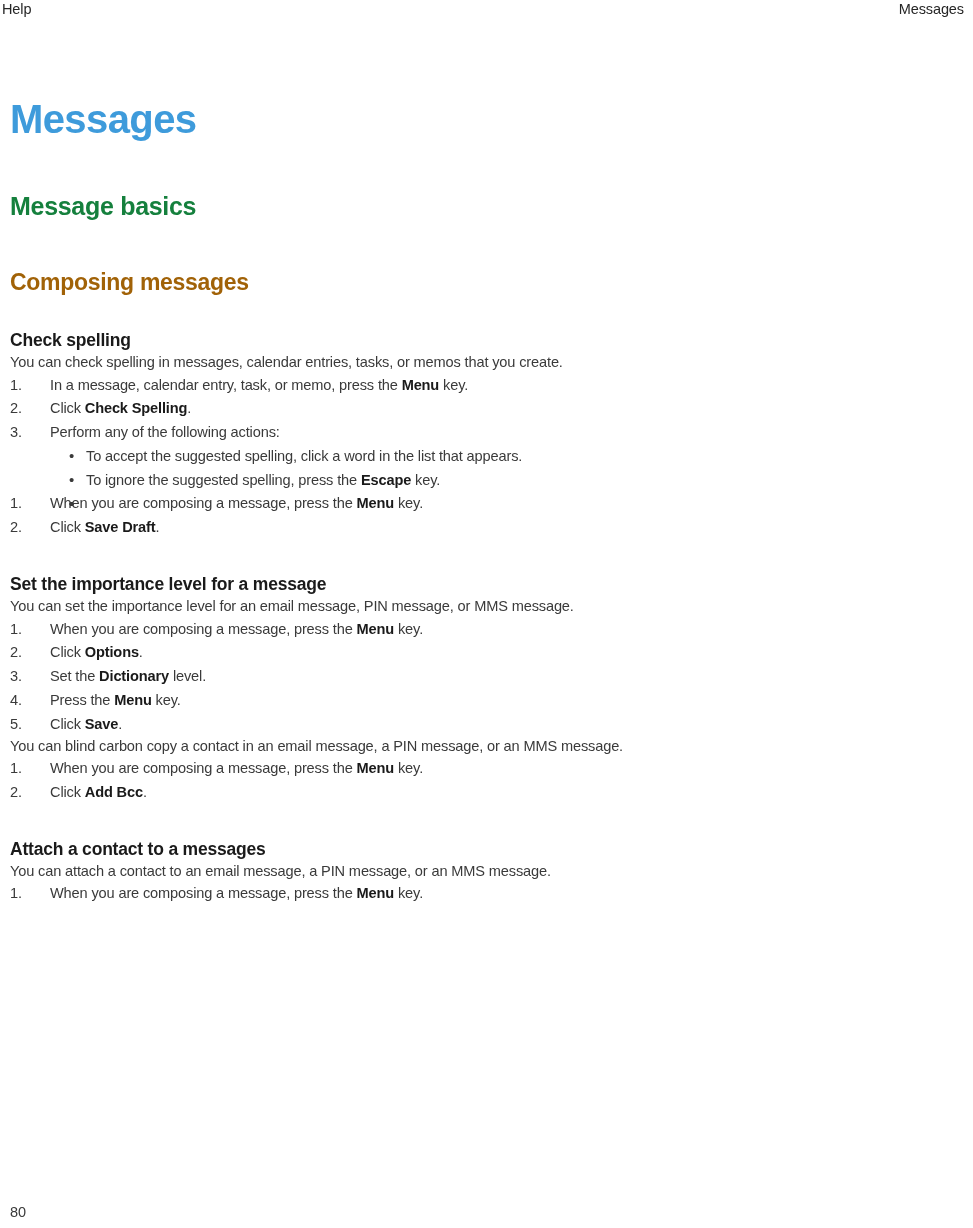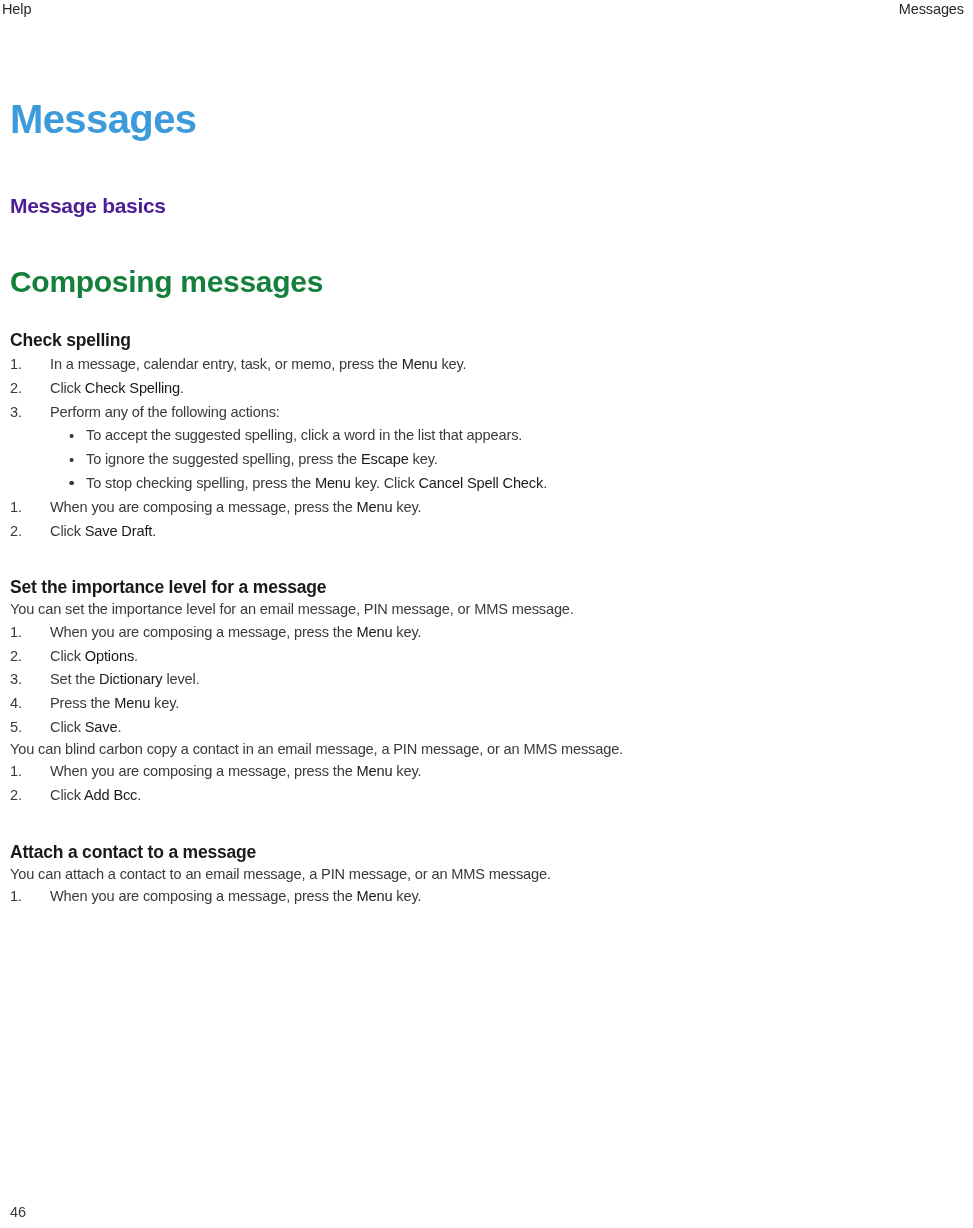--- a/index.html
+++ b/index.html
@@ -56,33 +56,33 @@
     margin: 0;
     font-size: 40px;
     line-height: 46px;
     font-weight: bold;
     color: #3e9bdb;
     letter-spacing: -0.6px;
   }
 
   h2.doc-subtitle {
     margin: 49px 0 16px 0;
-    font-size: 21px;
+    font-size: 25px;
     line-height: 30px;
     font-weight: bold;
-    color: #4c1d95;
+    color: #15803d;
     letter-spacing: -0.3px;
   }
 
   h3.section-title {
     margin: 48px 0 0 0;
-    font-size: 30px;
+    font-size: 23px;
     line-height: 26px;
     font-weight: bold;
-    color: #15803d;
+    color: #a16207;
     letter-spacing: -0.3px;
   }
 
   h4.topic-title {
     margin: 33px 0 2px 0;
     font-size: 17.5px;
     line-height: 22px;
     font-weight: bold;
     color: #1a1a1a;
     letter-spacing: -0.2px;
@@ -136,21 +136,21 @@
   }
   ul.substeps > li.substep > .bullet {
     position: absolute;
     left: 1px;
     top: -0.5px;
     font-size: 15px;
     line-height: 23.8px;
     color: #3a3a3a;
   }
 
-  b, .ui-term { font-weight: normal; color: #1a1a1a; }
+  b, .ui-term { font-weight: bold; color: #1a1a1a; }
 
   
   .page-footer {
     position: absolute;
     left: 10px;
     bottom: 8px;
     font-size: 14.5px;
     color: #3a3a3a;
   }
 </style>
@@ -162,29 +162,30 @@
   <span class="hdr-right">Messages</span>
 </div>
 
 <div class="content">
   <h1 class="doc-title">Messages</h1>
   <h2 class="doc-subtitle">Message basics</h2>
   <h3 class="section-title">Composing messages</h3>
   <div id="topics-host">
       <section>
         <h4 class="topic-title first">Check spelling</h4>
+        <p class="intro">You can check spelling in messages, calendar entries, tasks, or memos that you create.</p>
         <ol class="steps">
           <li class="step"><span class="num">1.</span><span><span>In a message, calendar entry, task, or memo, press the </span><span class="ui-term">Menu</span><span> key.</span></span></li>
           <li class="step"><span class="num">2.</span><span><span>Click </span><span class="ui-term">Check Spelling</span><span>.</span></span></li>
           <li class="step"><span class="num">3.</span><span><span>Perform any of the following actions:</span></span><ul class="substeps">
               <li class="substep"><span class="bullet">•</span><span><span>To accept the suggested spelling, click a word in the list that appears.</span></span></li>
               <li class="substep"><span class="bullet">•</span><span><span>To ignore the suggested spelling, press the </span><span class="ui-term">Escape</span><span> key.</span></span></li>
               <li class="substep"><span class="bullet">•</span></li>
               <li class="substep"><span class="bullet">•</span></li>
-              <li class="substep"><span class="bullet">•</span><span><span>To stop checking spelling, press the </span><span class="ui-term">Menu</span><span> key. Click </span><span class="ui-term">Cancel Spell Check</span><span>.</span></span></li>
+              <li class="substep"><span class="bullet">•</span></li>
             </ul></li>
         </ol>
       </section>
       <section>
         <ol class="steps">
           <li class="step"><span class="num">1.</span><span><span>When you are composing a message, press the </span><span class="ui-term">Menu</span><span> key.</span></span></li>
           <li class="step"><span class="num">2.</span><span><span>Click </span><span class="ui-term">Save Draft</span><span>.</span></span></li>
         </ol>
       </section>
       <section>
@@ -199,22 +200,22 @@
         </ol>
       </section>
       <section>
         <p class="intro">You can blind carbon copy a contact in an email message, a PIN message, or an MMS message.</p>
         <ol class="steps">
           <li class="step"><span class="num">1.</span><span><span>When you are composing a message, press the </span><span class="ui-term">Menu</span><span> key.</span></span></li>
           <li class="step"><span class="num">2.</span><span><span>Click </span><span class="ui-term">Add Bcc</span><span>.</span></span></li>
         </ol>
       </section>
       <section>
-        <h4 class="topic-title">Attach a contact to a message</h4>
+        <h4 class="topic-title">Attach a contact to a messages</h4>
         <p class="intro">You can attach a contact to an email message, a PIN message, or an MMS message.</p>
         <ol class="steps">
           <li class="step"><span class="num">1.</span><span><span>When you are composing a message, press the </span><span class="ui-term">Menu</span><span> key.</span></span></li>
         </ol>
       </section>
     </div>
 </div>
 
-<div class="page-footer">46</div>
+<div class="page-footer">80</div>
 
 </body></html>

